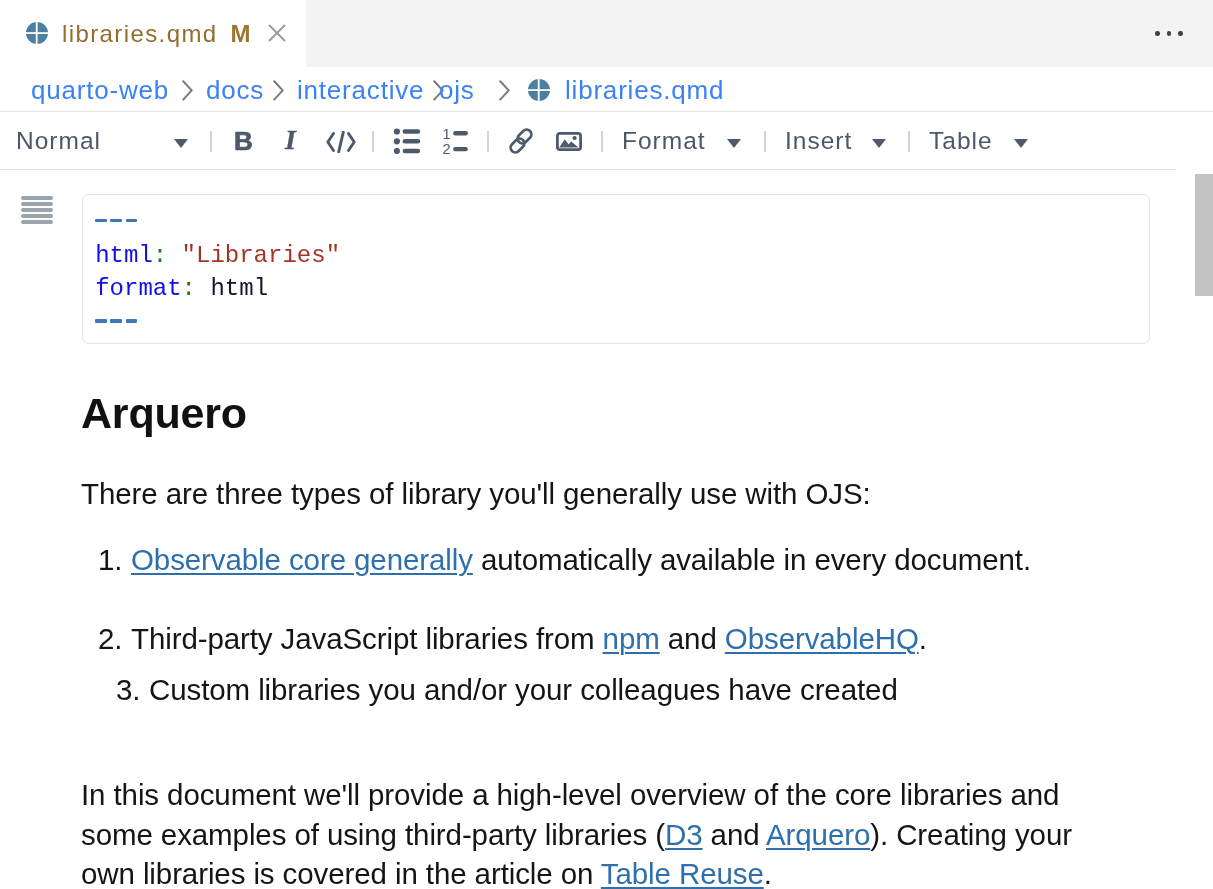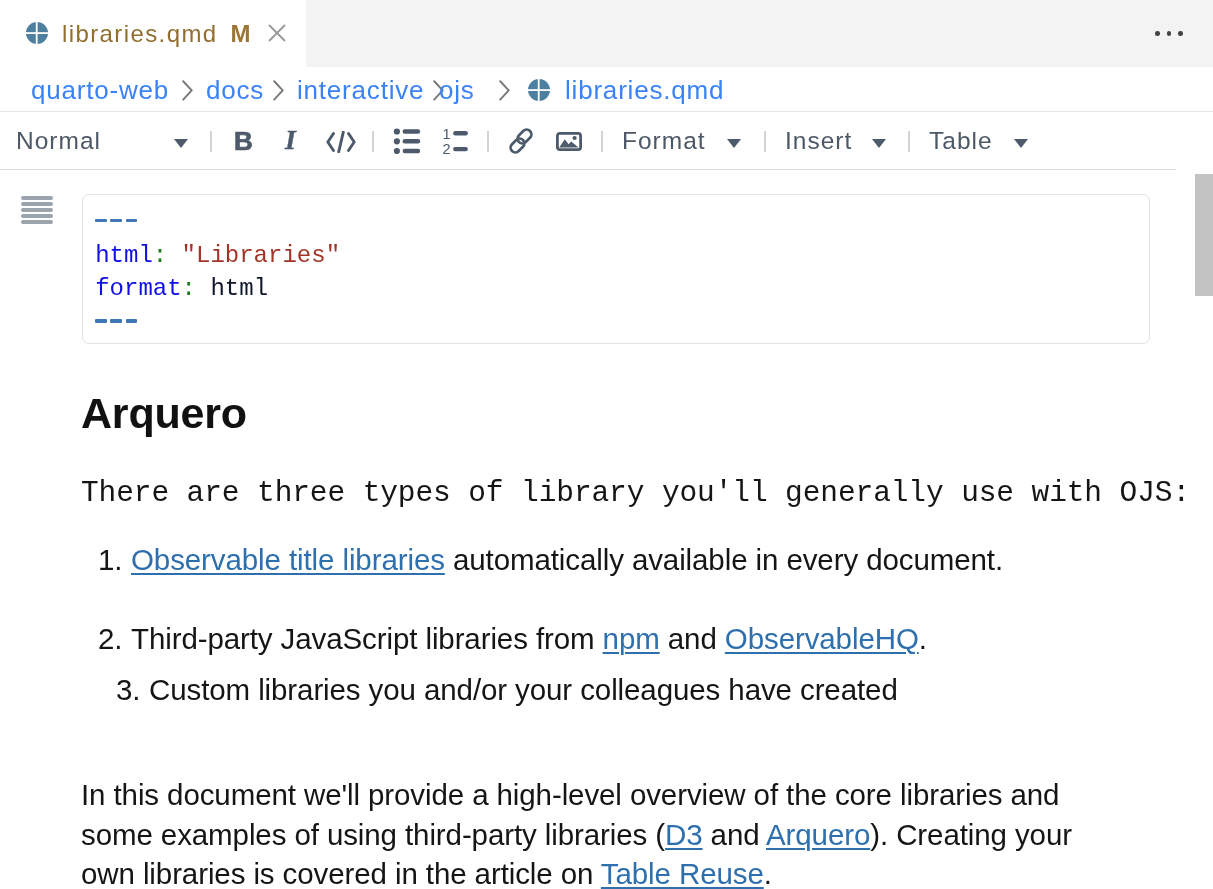--- a/index.html
+++ b/index.html
@@ -162,19 +162,19 @@
   <div class="hbar" style="top:24.4px"></div>
 </div>
 
 <div id="codeblock"><span class="cd"><i></i><i></i><i></i></span>
 <span class="ck">html</span><span class="cc">:</span> <span class="cs">"Libraries"</span>
 <span class="ck">format</span><span class="cc">:</span> <span class="cp">html</span>
 <span class="cd"><i></i><i></i><i></i></span></div>
 
 <h1>Arquero</h1>
 
-<p class="body" style="left:81px; top:474px;font-family:Liberation Mono, monospace;">There are three types of library you'll generally use with OJS:</p>
+<p class="body" style="left:81px; top:474px;">There are three types of library you'll generally use with OJS:</p>
 
-<div class="li body" style="top:543px;"><span class="linum">1.</span><a>Observable title libraries</a> automatically available in every document.</div>
+<div class="li body" style="top:543px;"><span class="linum">1.</span><a>Observable core generally</a> automatically available in every document.</div>
 <div class="li body" style="top:622px;"><span class="linum">2.</span>Third-party JavaScript libraries from <a>npm</a> and <a>ObservableHQ</a>.</div>
 <div class="li body" style="top:673px;margin-left:18px;"><span class="linum">3.</span>Custom libraries you and/or your colleagues have created</div>
 
 <p class="body" style="left:81px; top:745px;margin-top:30px;">In this document we'll provide a high-level overview of the core libraries and<br>some examples of using third-party libraries (<a>D3</a> and <a>Arquero</a>). Creating your<br>own libraries is covered in the article on <a>Table Reuse</a>.</p>
 
 </body></html>

